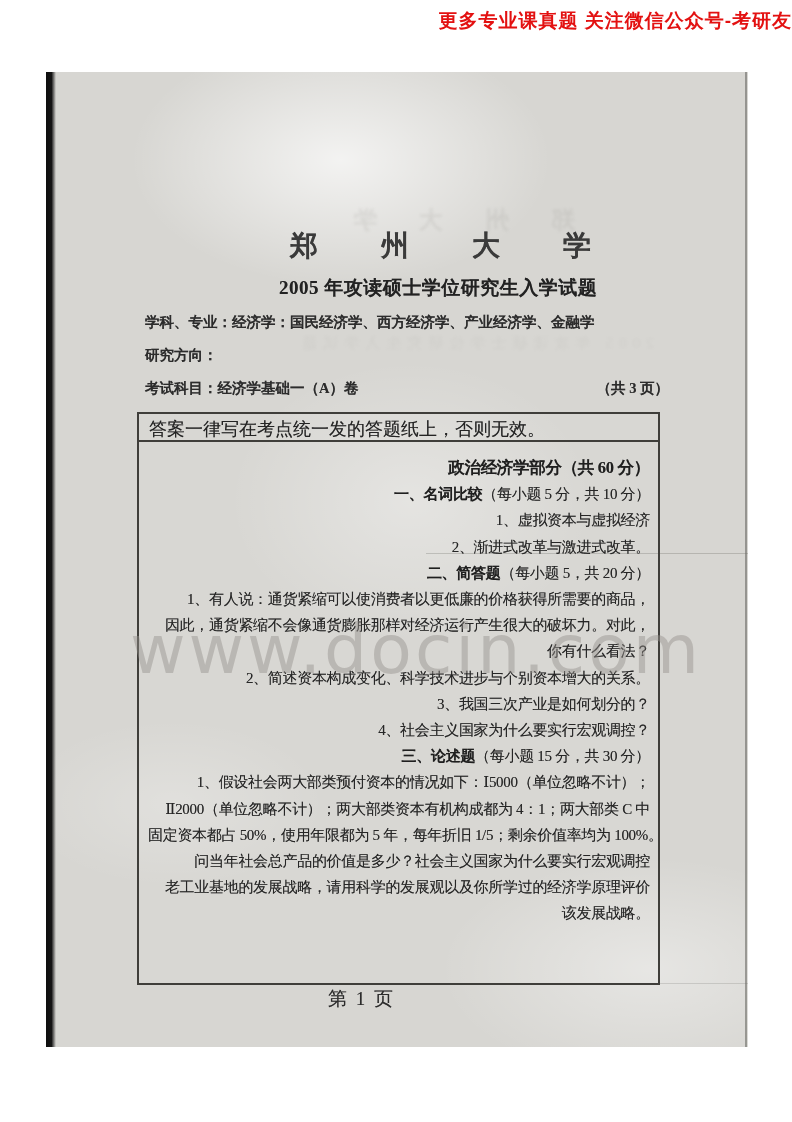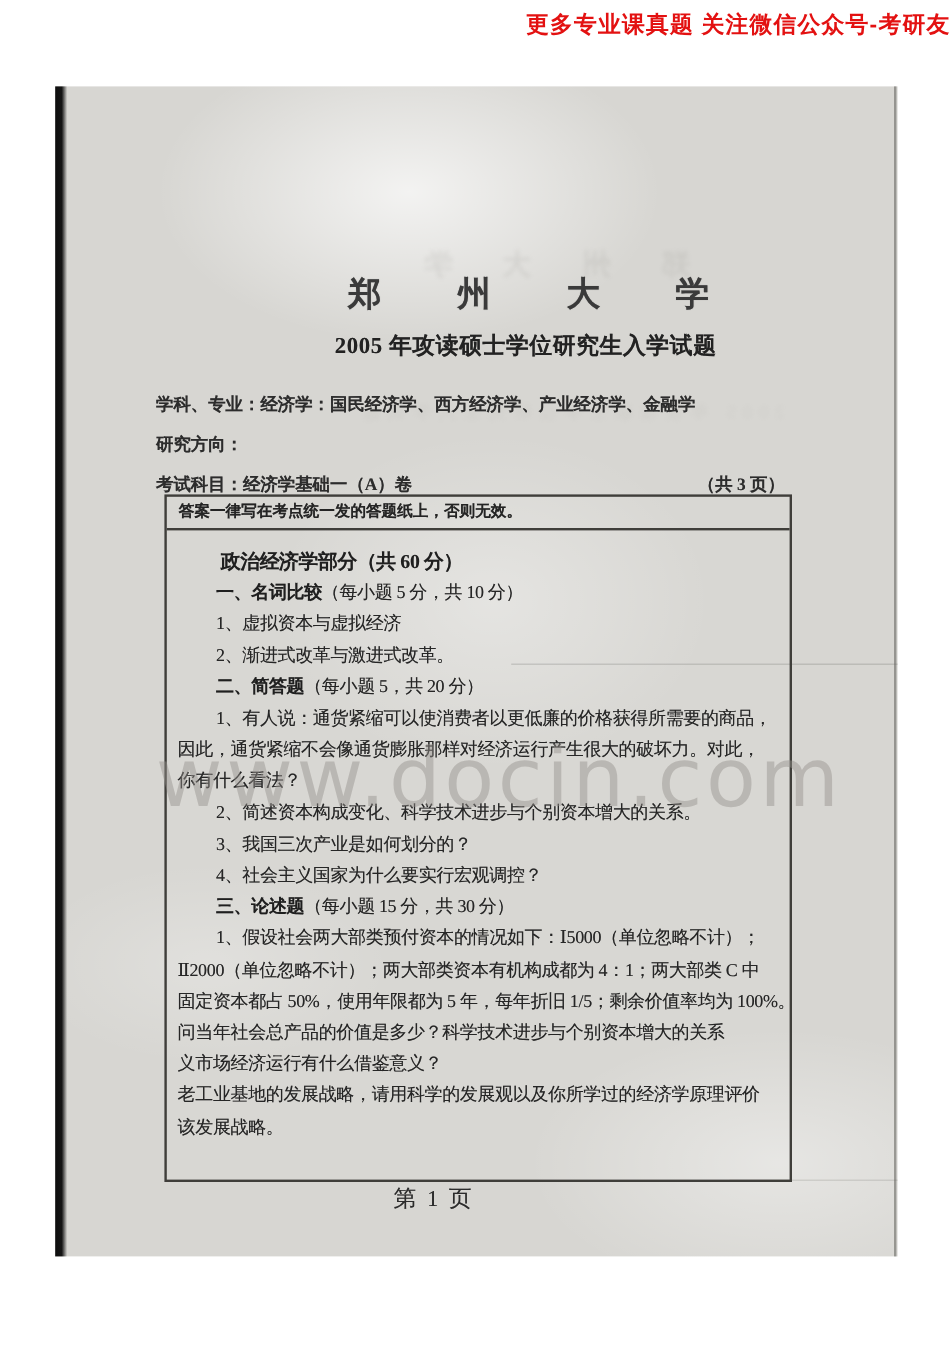--- a/index.html
+++ b/index.html
@@ -49,39 +49,38 @@
     font-size:28px;font-weight:600;color:#3a3a3a;line-height:34px;
     text-shadow:0 0 .6px rgba(45,45,45,.55);
   }
   .exam-title{
     position:absolute;top:203px;left:216px;width:352px;text-align:center;
     font-size:19px;font-weight:bold;color:#222;letter-spacing:.5px;
     text-shadow:0 0 .5px rgba(35,35,35,.5);
   }
   
   .meta{
-    position:absolute;top:234px;left:84px;width:524px;
+    position:absolute;top:234px;left:99px;width:524px;
     font-size:14.5px;font-weight:600;color:#2c2c2c;
     text-shadow:0 0 .4px rgba(40,40,40,.45);
-    margin-top:16px;
   }
   .meta .mrow{height:33px;line-height:33px;display:flex;justify-content:space-between;white-space:nowrap;}
   .meta .mleft{white-space:nowrap;}
   
   .ebox{
     position:absolute;top:340px;left:91px;width:519px;height:569px;
     border:2px solid #3f3e3a;background:rgba(255,255,255,.04);
   }
   .notice{
     height:23px;border-bottom:2px solid #3f3e3a;
-    padding:3px 0 0 10px;font-size:13px;font-weight:bold;color:#242424;
+    padding:3px 0 0 10px;font-size:18px;font-weight:normal;color:#242424;
     white-space:nowrap;text-shadow:0 0 .4px rgba(40,40,40,.5);
   }
   .ebody{
-    padding:13px 8px 0 9px;overflow:hidden;height:calc(100% - 41px);
+    padding:13px 8px 0 9px;overflow:hidden;height:calc(100% - 41px);text-align:right;
   }
   .xline{
     line-height:26.2px;font-size:15px;white-space:nowrap;letter-spacing:-.3px;
     color:#262626;text-shadow:0 0 .45px rgba(40,40,40,.5);
   }
   .xline.ind{padding-left:32px;}
   .xline.head{font-size:16.5px;font-weight:bold;color:#1d1d1d;padding-left:36px;}
   .xline b{font-weight:bold;color:#1f1f1f;}
   
   .watermark{
@@ -147,22 +146,21 @@
         <div class="xline ind"><span>1、有人说：通货紧缩可以使消费者以更低廉的价格获得所需要的商品，</span></div>
         <div class="xline"><span>因此，通货紧缩不会像通货膨胀那样对经济运行产生很大的破坏力。对此，</span></div>
         <div class="xline"><span>你有什么看法？</span></div>
         <div class="xline ind"><span>2、简述资本构成变化、科学技术进步与个别资本增大的关系。</span></div>
         <div class="xline ind"><span>3、我国三次产业是如何划分的？</span></div>
         <div class="xline ind"><span>4、社会主义国家为什么要实行宏观调控？</span></div>
         <div class="xline ind"><b>三、论述题</b><span>（每小题 15 分，共 30 分）</span></div>
         <div class="xline ind"><span>1、假设社会两大部类预付资本的情况如下：Ⅰ5000（单位忽略不计）；</span></div>
         <div class="xline"><span>Ⅱ2000（单位忽略不计）；两大部类资本有机构成都为 4：1；两大部类 C 中</span></div>
         <div class="xline"><span>固定资本都占 50%，使用年限都为 5 年，每年折旧 1/5；剩余价值率均为 100%。</span></div>
-        <div class="xline"><span>问当年社会总产品的价值是多少？科学技术进步与个别资本增大的关系</span></div>
-        <div class="xline"><span>义市场经济运行有什么借鉴意义？</span></div>
+        <div class="xline"><span>问当年社会总产品的价值是多少？社会主义国家为什么要实行宏观调控</span></div>
         <div class="xline"><span>老工业基地的发展战略，请用科学的发展观以及你所学过的经济学原理评价</span></div>
         <div class="xline"><span>该发展战略。</span></div>
       </div>
   </div>
 
   <div class="watermark">www.docin.com</div>
 
   <div class="pagenum">第 1 页</div>
 </div>
 

